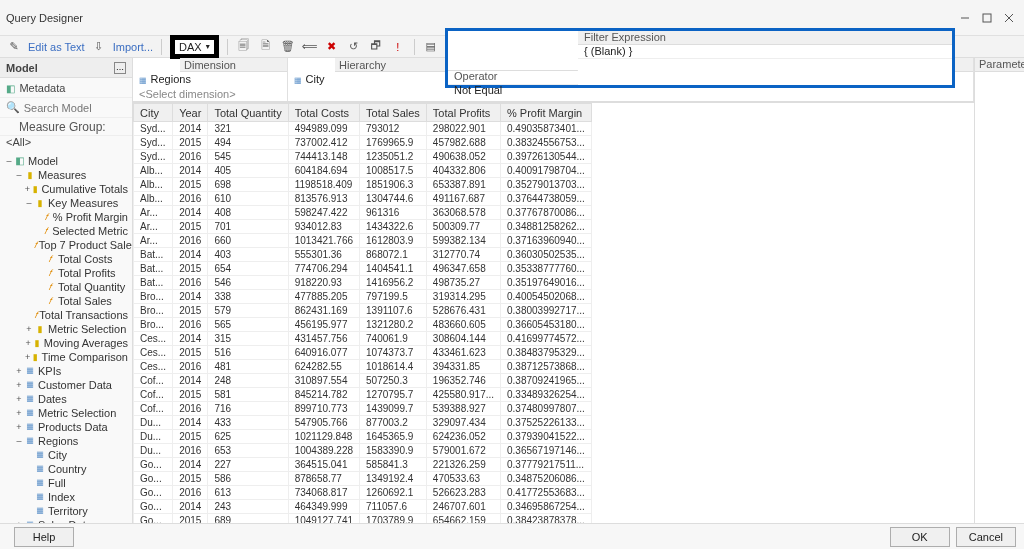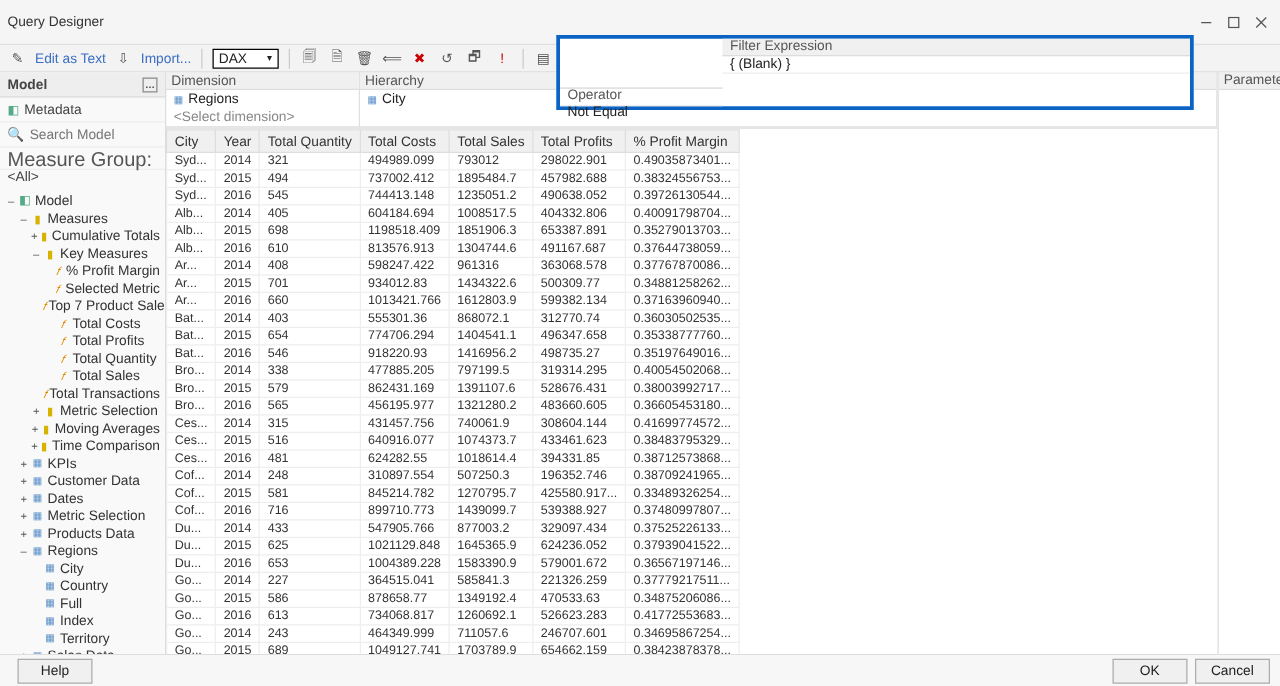--- a/index.html
+++ b/index.html
@@ -4,52 +4,52 @@
 <style>
   * { box-sizing: border-box; margin:0; padding:0; font-family: "Segoe UI", Tahoma, sans-serif; font-size:11px; }
   body { background:#fff; width:1024px; height:549px; overflow:hidden; position:relative; color:#222;}
   .titlebar { height:36px; background:#f5f5f5; display:flex; align-items:center; padding:0 6px; border-bottom:1px solid #e0e0e0;}
   .titlebar .title { flex:1; color:#333; font-size:11px;}
   .titlebar .winbtn { width:18px; height:18px; display:flex; align-items:center; justify-content:center; color:#555; margin-left:4px;}
   .winbtn svg { width:10px; height:10px; }
 
   .toolbar { height:22px; background:#f3f3f3; border-bottom:1px solid #ddd; display:flex; align-items:center; padding:0 6px; gap:6px;}
   .toolbar .link { color:#3b6ec2; }
-  .toolbar .combo { border:1px solid #000000; background:#fff; padding:1px 4px; display:flex; align-items:center; gap:16px;}
+  .toolbar .combo { border:5px solid #000000; background:#fff; padding:1px 4px; display:flex; align-items:center; gap:4px;}
   .toolbar .ico { width:16px; height:16px; display:flex; align-items:center; justify-content:center; color:#555;}
   .sep { width:1px; height:16px; background:#ccc; margin:0 2px;}
 
   .main { display:flex; height:calc(100% - 20px - 22px - 26px); }
 
   .sidebar { width:133px; background:#f9f9f9; border-right:1px solid #ddd; display:flex; flex-direction:column;}
   .sb-head { height:20px; display:flex; align-items:center; justify-content:space-between; padding:0 6px; background:#eee; border-bottom:1px solid #ddd; font-weight:600; color:#444;}
   .sb-head .expand { width:12px; height:12px; border:1px solid #888; display:flex; align-items:center; justify-content:center; font-size:8px;}
   .sb-link { height:20px; display:flex; align-items:center; padding:0 6px; border-bottom:1px solid #eee; color:#444; gap:4px;}
   .sb-search { height:20px; display:flex; align-items:center; padding:0 6px; color:#888; border-bottom:1px solid #eee; gap:4px;}
   .sb-search input { border:none; outline:none; background:transparent; width:100%; font-size:11px;}
-  .sb-label { height:18px; padding:2px 6px; color:#555; font-size:16px; border-bottom:1px solid #eee;}
+  .sb-label { height:18px; padding:2px 19px; color:#555; font-size:12px; border-bottom:1px solid #eee;}
   .sb-sel  { height:16px; padding:0 6px; color:#444;}
   .tree { flex:1; overflow:auto; padding:2px 0;}
   .tree .node { display:flex; align-items:center; height:14px; line-height:14px; padding-right:4px; white-space:nowrap; color:#333;}
   .tree .tw { width:10px; text-align:center; color:#555; font-size:9px;}
   .tree .ic { width:12px; height:12px; margin-right:2px; display:inline-flex; align-items:center; justify-content:center;}
   .ic.folder { color:#d7b200;}
   .ic.folder::before { content:"▮"; font-size:9px;}
   .ic.model  { color:#5a8;}
   .ic.model::before { content:"◧"; font-size:10px;}
   .ic.calc   { color:#e08a00;}
   .ic.calc::before { content:"𝑓"; font-size:9px; font-style:italic;}
   .ic.dim    { color:#5b90c8;}
   .ic.dim::before { content:"▦"; font-size:8px;}
 
   .center { flex:1; display:flex; flex-direction:column;}
   .dimbar { height:44px; border-bottom:1px solid #ddd; display:flex;}
   .dimcol { display:flex; flex-direction:column; border-right:1px solid #e0e0e0;}
   .dimcol.h { flex:0 0 155px;}
-  .dchead { height:14px; background:#f0f0f0; border-bottom:1px solid #ddd; padding:0 4px; color:#555; display:flex; align-items:center;}
+  .dchead { height:14px; background:#f0f0f0; border-bottom:1px solid #ddd; padding:0 4px; color:#555; display:flex; align-items:center;margin-left:47px;}
   .dcval  { flex:1; display:flex; align-items:center; padding:0 6px; gap:4px;}
   .dcval.placeholder { color:#888;}
   .grid-wrap { flex:1; overflow:auto; border-top:1px solid #ddd;}
   table.grid { border-collapse:collapse; width:max-content; background:#fff;}
   table.grid th { background:#f0f0f0; border:1px solid #ddd; padding:2px 6px; font-weight:normal; color:#333; text-align:left; height:18px;}
   table.grid td { border:1px solid #eee; padding:1px 6px; color:#333; height:13px; font-size:10px;}
 
   .right { width:50px; border-left:1px solid #ddd; display:flex; flex-direction:row;}
   .right .rhead { height:14px; background:#f0f0f0; border-bottom:1px solid #ddd; padding:0 4px; color:#555;}
   .right .rrow { height:14px; display:flex; justify-content:flex-end; padding:0 6px; border-bottom:1px solid #f5f5f5;}
@@ -308,21 +308,21 @@
               <td>494989.099</td>
               <td>793012</td>
               <td>298022.901</td>
               <td>0.49035873401...</td>
             </tr>
             <tr>
               <td>Syd...</td>
               <td>2015</td>
               <td>494</td>
               <td>737002.412</td>
-              <td>1895484.7</td>
+              <td>1769965.9</td>
               <td>457982.688</td>
               <td>0.38324556753...</td>
             </tr>
             <tr>
               <td>Syd...</td>
               <td>2016</td>
               <td>545</td>
               <td>744413.148</td>
               <td>1235051.2</td>
               <td>490638.052</td>

